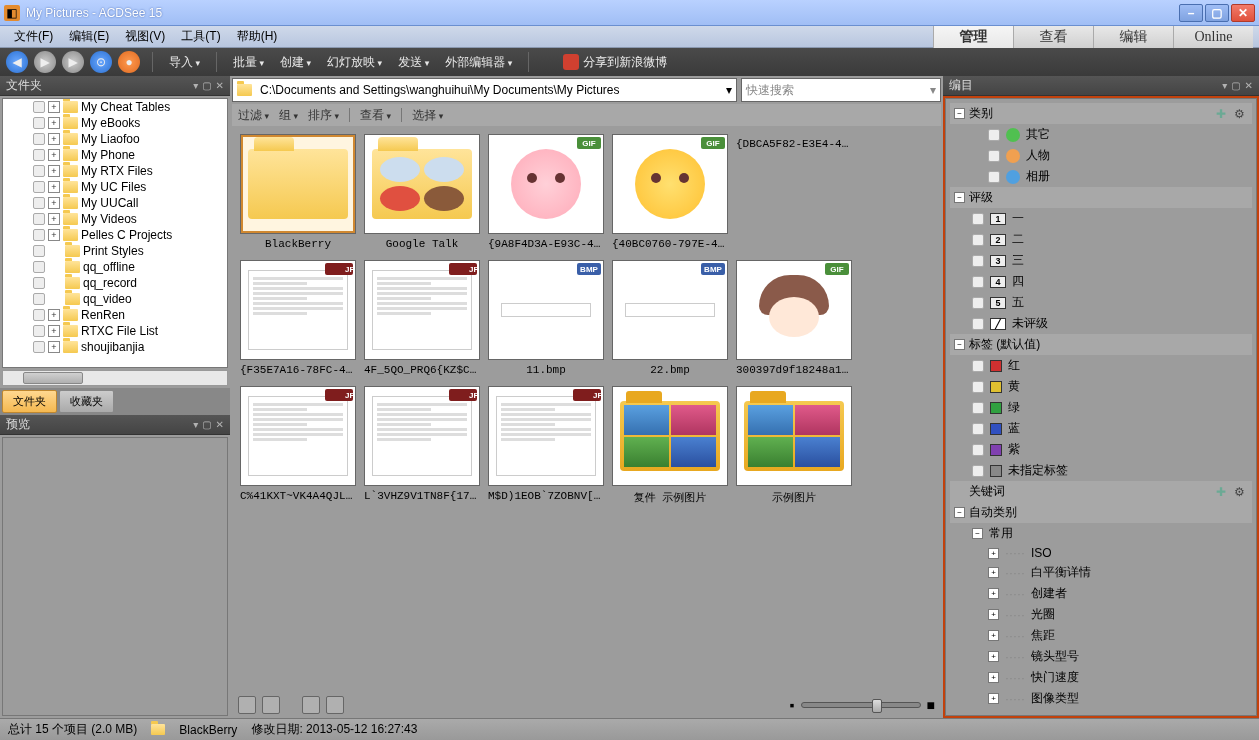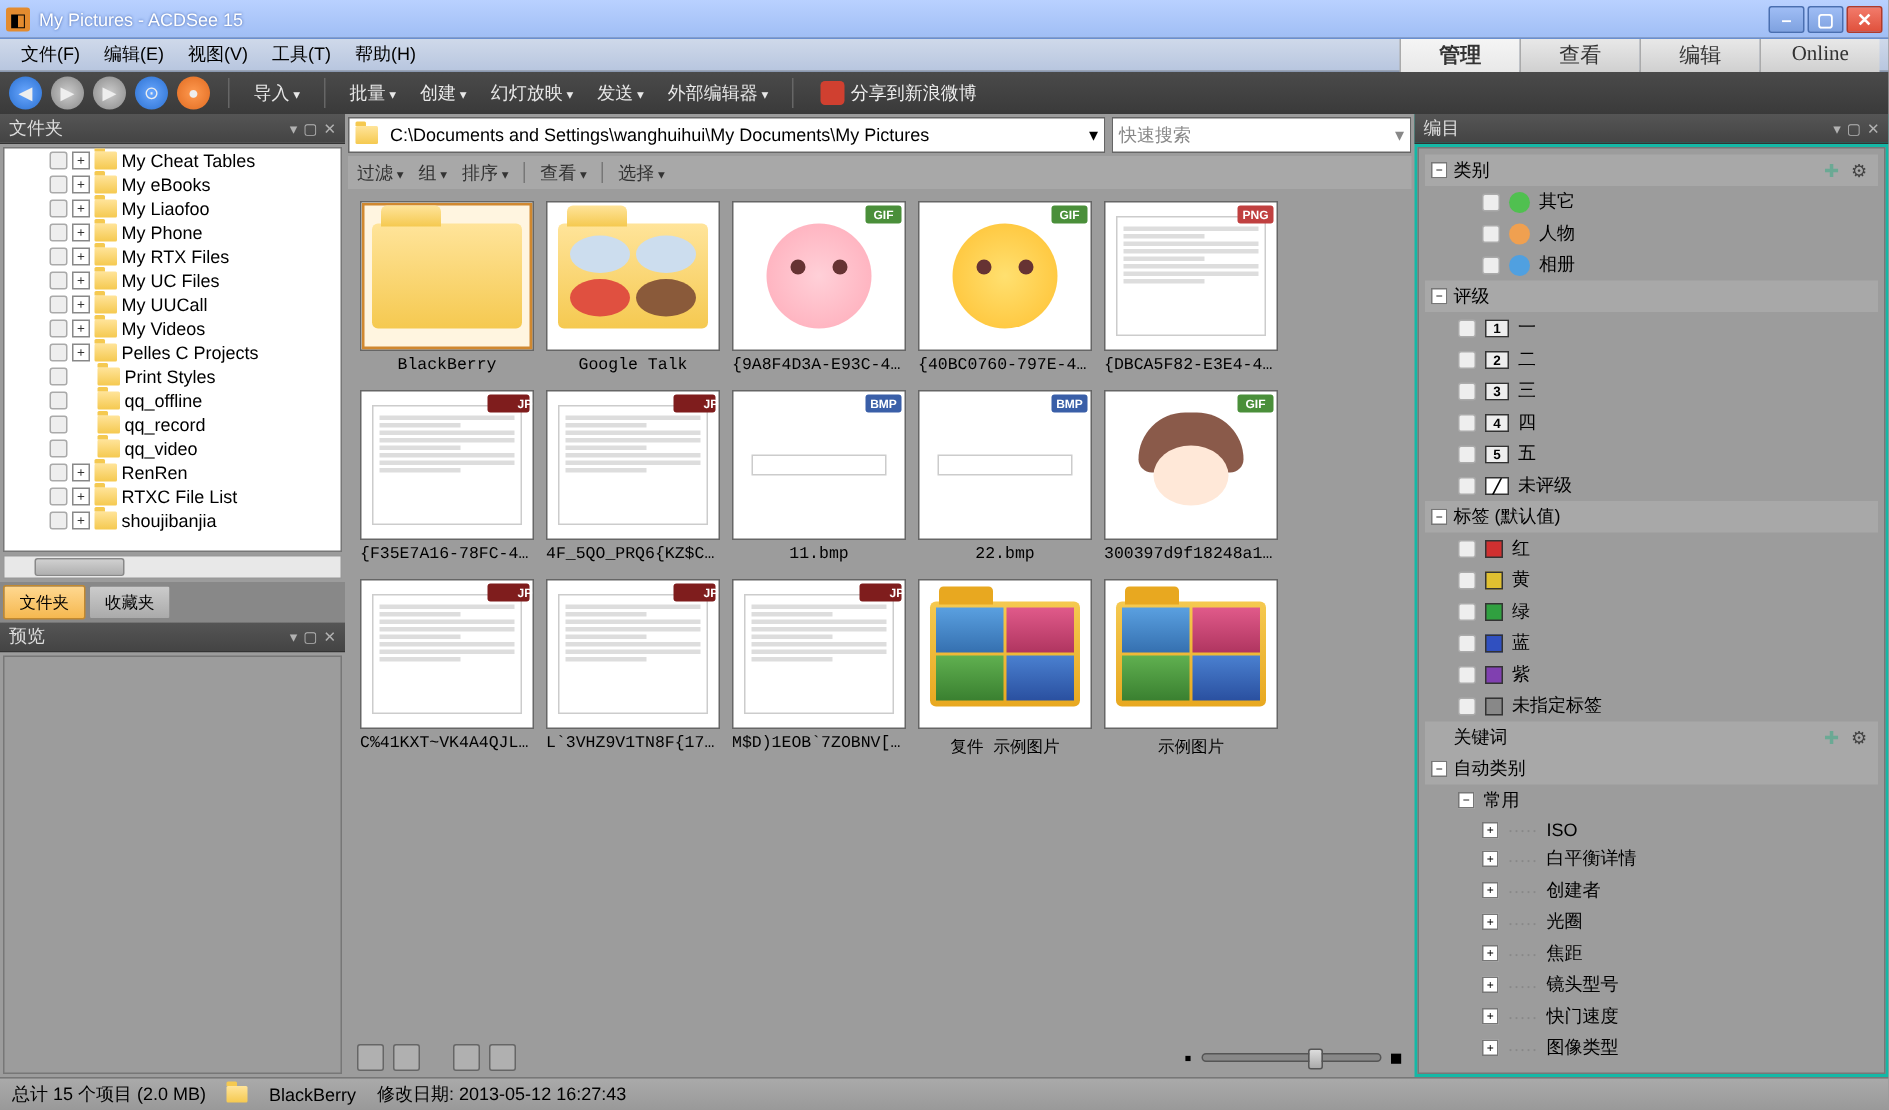--- a/index.html
+++ b/index.html
@@ -24,21 +24,21 @@
 .toolbar { background: linear-gradient(#4a4a4a,#3a3a3a); height: 28px; display: flex; align-items: center; padding: 0 6px; color: #eee; gap: 4px; }
 .tbicon { width: 22px; height: 22px; border-radius: 11px; display:flex;align-items:center;justify-content:center; margin-right:2px;}
 .tbicon.back { background: radial-gradient(#6aa8ff,#2a6fd0);}
 .tbicon.fwd { background: radial-gradient(#ccc,#888);}
 .tbicon.up { background: radial-gradient(#ccc,#888);}
 .tbicon.home { background: radial-gradient(#6aa8ff,#2a6fd0);}
 .tbicon.stop { background: radial-gradient(#ff9a50,#e06a20);}
 .tbsep { width: 1px; height: 20px; background: #666; margin: 0 6px; }
 .tbtext { padding: 0 6px; color:#e8e8e8; cursor:default;}
 .tbtext::after{content:" ▾"; font-size:9px;}
-.tbshare { display:flex; align-items:center; gap:4px; margin-left:8px;}
+.tbshare { display:flex; align-items:center; gap:4px; margin-left:24px;}
 .tbshare .sicon{width:16px;height:16px;background:#d04030;border-radius:3px;}
 
 
 .mainarea { display: flex; height: calc(100% - 26px - 22px - 28px - 22px); }
 
 
 .leftpanel { width: 230px; background: #9c9c9c; display:flex; flex-direction:column;}
 .panelhead { background: linear-gradient(#555,#444); color: #ddd; height: 20px; display: flex; align-items: center; padding: 0 6px; font-size: 11px; border-bottom:1px solid #333;}
 .panelhead .spacer{flex:1;}
 .panelhead .hicon{margin-left:4px;opacity:.7;font-size:10px;}
@@ -95,21 +95,21 @@
 .doc-preview .line{height:3px;background:#ddd;margin:2px 0;}
 .doc-preview .line.short{width:60%;}
 
 .bottombar{display:flex;align-items:center;height:22px;background:#9c9c9c;padding:0 6px;gap:6px;}
 .bottombar .bicon{width:18px;height:18px;border:1px solid #666;background:#b0b0b0;border-radius:2px;}
 .bottombar .bsep{flex:1;}
 .zoomslider{width:120px;height:6px;background:#888;border:1px solid #555;border-radius:3px;position:relative;}
 .zoomslider .knob{position:absolute;left:60%;top:-4px;width:10px;height:14px;background:linear-gradient(#ddd,#aaa);border:1px solid #555;border-radius:2px;}
 
 
-.rightpanel { width: 316px; background:#14b8a6; display:flex;flex-direction:column;}
+.rightpanel { width: 316px; background:#c2410c; display:flex;flex-direction:column;}
 .catbody { flex:1; background:#9c9c9c; padding:4px; overflow:auto; margin:2px; border:1px solid #777;}
 .cathead { display:flex;align-items:center;gap:4px; padding:2px 4px; background:#a8a8a8;}
 .cathead .exp{width:11px;height:11px;border:1px solid #777;background:#fff;display:flex;align-items:center;justify-content:center;font-size:8px;}
 .cathead .hicons{margin-left:auto;display:flex;gap:4px;opacity:.6;}
 .cathead .hicons span{width:14px;height:14px;}
 .catitem { display:flex;align-items:center;gap:6px;padding:2px 4px 2px 22px;}
 .catitem .chk{width:12px;height:12px;border:1px solid #aaa;border-radius:2px;background:#eee;}
 .catitem .cicon{width:14px;height:14px;border-radius:2px;}
 .catitem.sub{padding-left:38px;}
 .ratebox{width:16px;height:12px;border:1px solid #333;display:flex;align-items:center;justify-content:center;font-size:9px;font-weight:bold;background:#eee;}
@@ -360,33 +360,20 @@
             <div class="thumbimg">
               <div class="badge b-gif">GIF</div>
               <div class="face yellow">
                 <div class="eye l"></div>
                 <div class="eye r"></div>
               </div>
             </div>
             <div class="fname">{40BC0760-797E-4...</div>
           </div>
           <div class="thumb">
-            <div class="thumbimg">
-              <div class="badge b-png">PNG</div>
-              <div class="doc-preview">
-                <div class="line"></div>
-                <div class="line short"></div>
-                <div class="line"></div>
-                <div class="line"></div>
-                <div class="line short"></div>
-                <div class="line"></div>
-                <div class="line"></div>
-                <div class="line short"></div>
-              </div>
-            </div>
             <div class="fname">{DBCA5F82-E3E4-4...</div>
           </div>
         </div>
         <div class="gridrow">
           <div class="thumb">
             <div class="thumbimg">
               <div class="badge b-jpg">JPG</div>
               <div class="doc-preview">
                 <div class="line"></div>
                 <div class="line short"></div>

